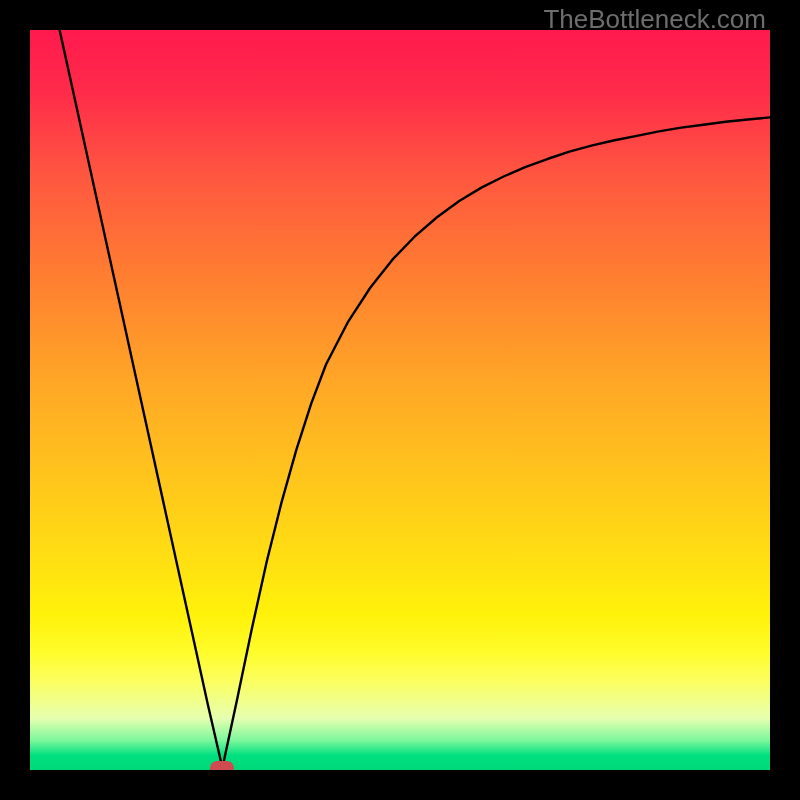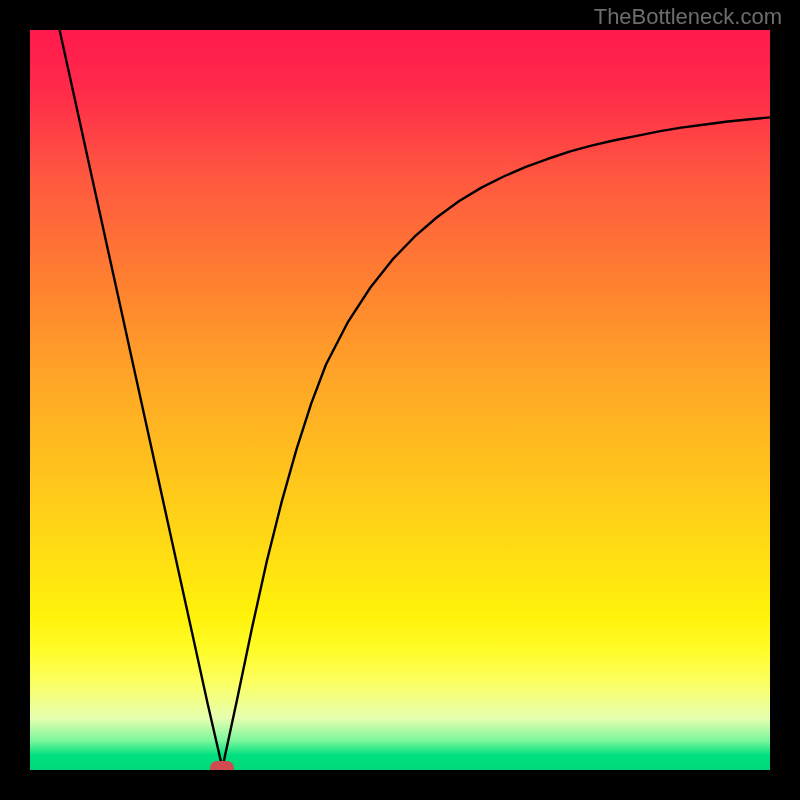--- a/index.html
+++ b/index.html
@@ -39,23 +39,23 @@
       #fcff60 88%,
       #e6ffb0 93%,
       #7cf79c 96%,
       #00e080 98%,
       #00d879 100%
     );
   }
   .watermark {
     position: absolute;
     top: 4px;
-    right: 18px;
+    right: 34px;
     color: #6d6d6d;
-    font-size: 22px;
+    font-size: 26px;
     font-weight: 500;
     letter-spacing: 0px;
   }
   .curve-svg {
     position: absolute;
     left: 0;
     top: 0;
     width: 100%;
     height: 100%;
   }

